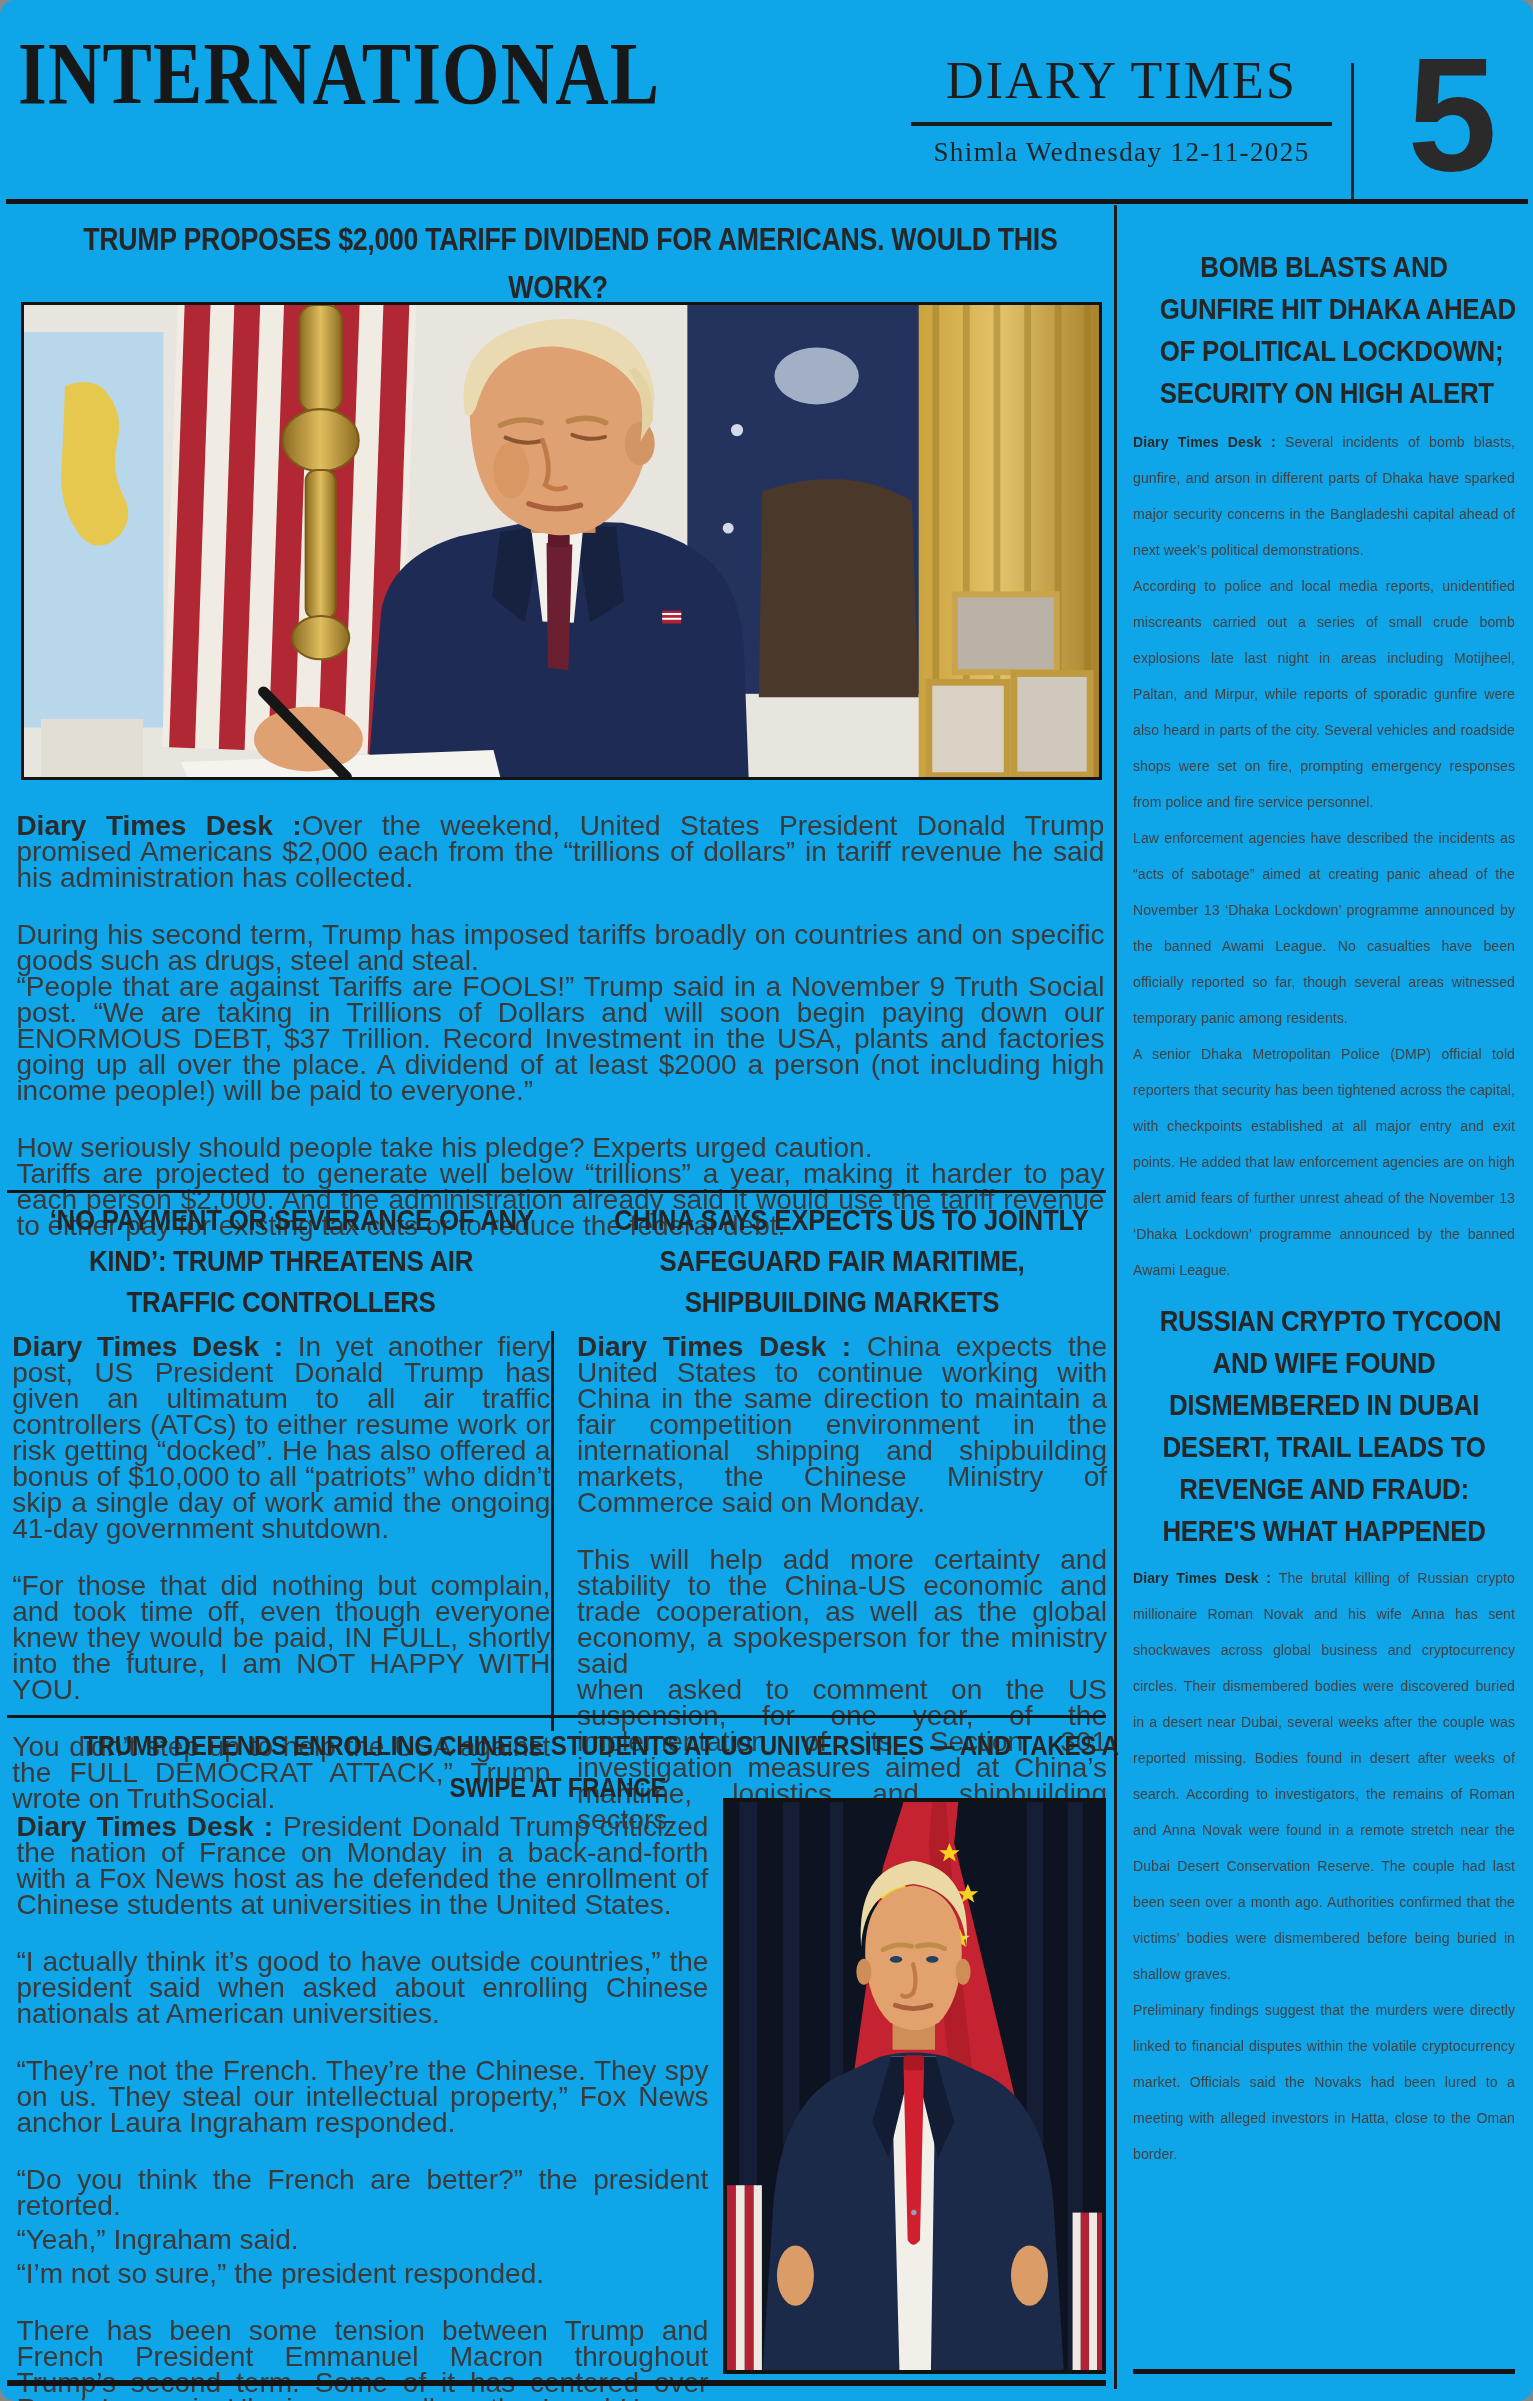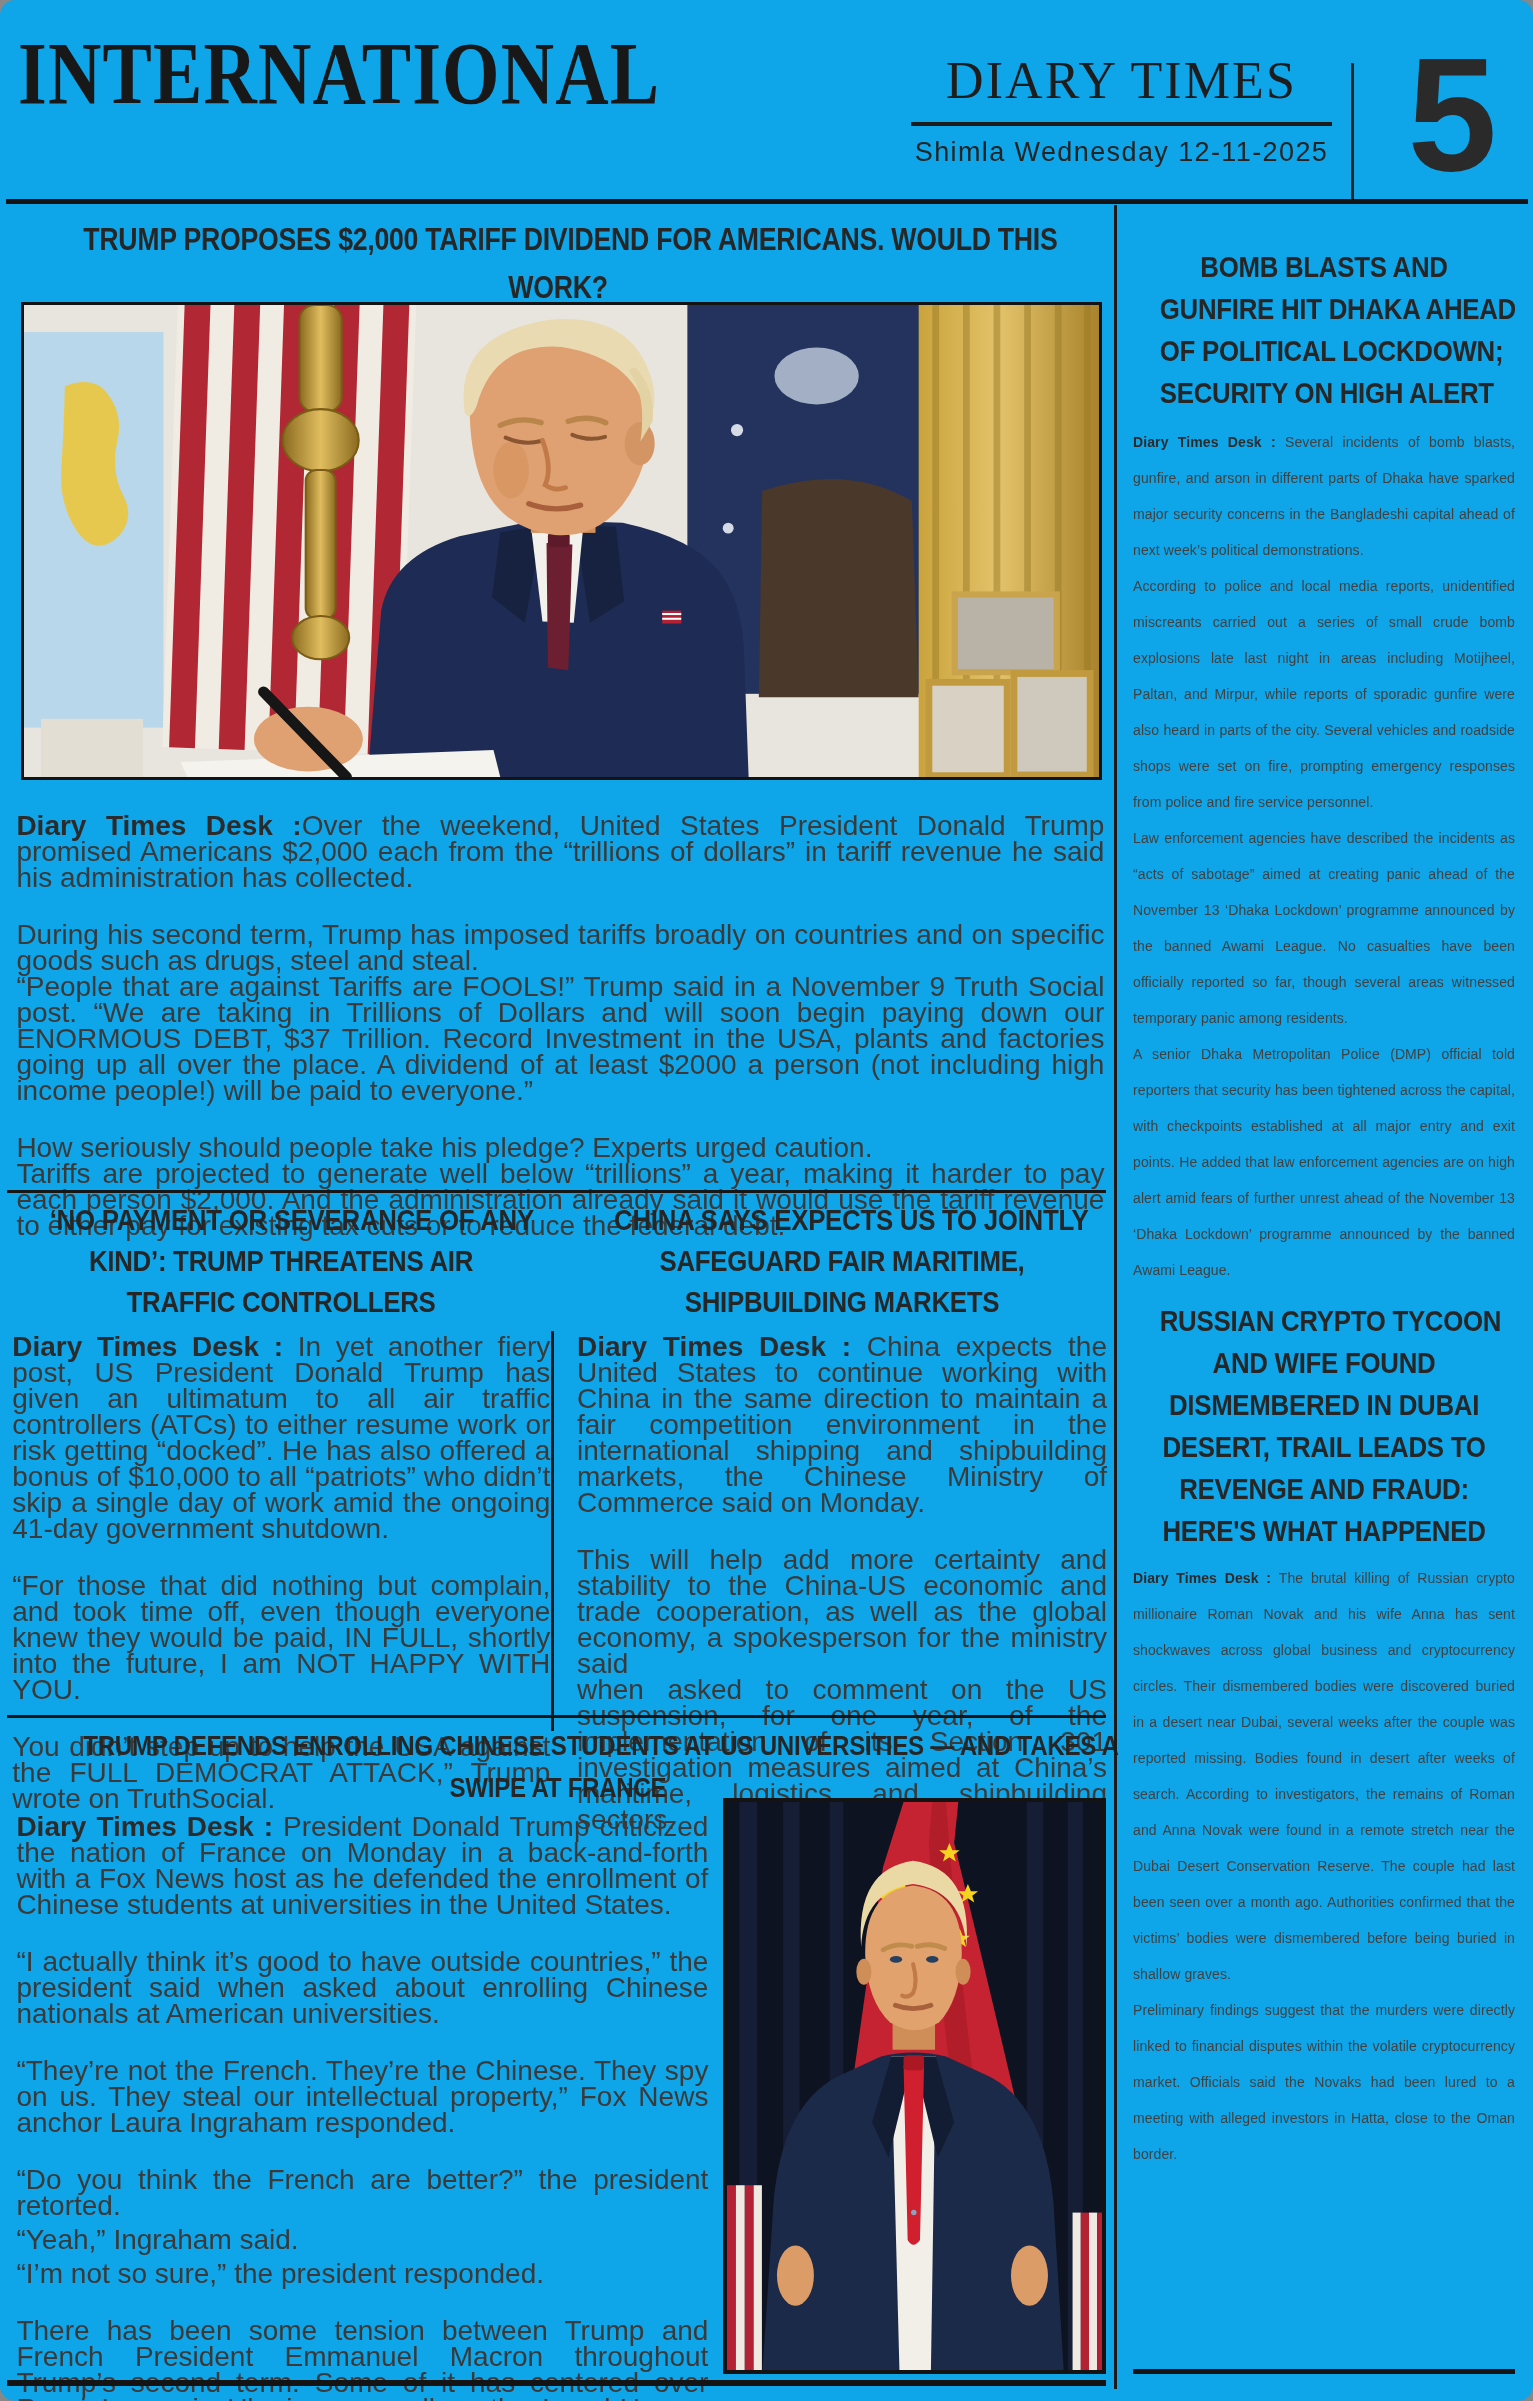--- a/index.html
+++ b/index.html
@@ -10,21 +10,21 @@
   
   .section-title{
     position:absolute;left:18px;top:26px;
     font-family:"Liberation Serif",serif;font-size:88px;font-weight:700;
     color:#181818;letter-spacing:1.4px;line-height:1.1;
     transform:scaleX(.84);transform-origin:left center;white-space:nowrap;
   }
   .mast-right{position:absolute;left:911px;top:55px;width:421px;text-align:center;}
   .paper-name{font-family:"Liberation Serif",serif;font-size:52px;color:#1d1d1d;line-height:1;letter-spacing:2.1px;white-space:nowrap;}
   .mast-rule{height:4.1px;background:#1c1c1c;margin:15px auto 0;width:100%;}
-  .dateline{font-family:Liberation Sans, sans-serif;font-size:27px;color:#242424;margin-top:11px;letter-spacing:1.4px;white-space:nowrap;}
+  .dateline{font-family:Liberation Serif, serif;font-size:27px;color:#242424;margin-top:11px;letter-spacing:1.4px;white-space:nowrap;}
   .mast-vline{position:absolute;left:1351px;top:63px;width:3.4px;height:138px;background:#262626;}
   .page-num{position:absolute;left:1381px;top:34px;width:140px;text-align:center;
     font-size:161px;font-weight:800;line-height:1;color:#2a2a2a;letter-spacing:-2.7px;}
   .header-rule{position:absolute;left:5.5px;top:199px;width:1522px;height:4.8px;background:#141414;}
   
   .hl{font-weight:700;text-align:center;color:#262626;transform:scaleX(.86);transform-origin:50% 50%;letter-spacing:-0.3px;}
   .hl div{white-space:nowrap;}
   .lead-headline{position:absolute;left:5.5px;top:216px;width:1104px;font-size:31px;line-height:48px;}
   .students-headline{position:absolute;left:5.5px;top:1725px;width:1104px;font-size:28px;line-height:42px;}
   .sub-hl{font-size:30px;line-height:41px;margin-bottom:12.3px;}

